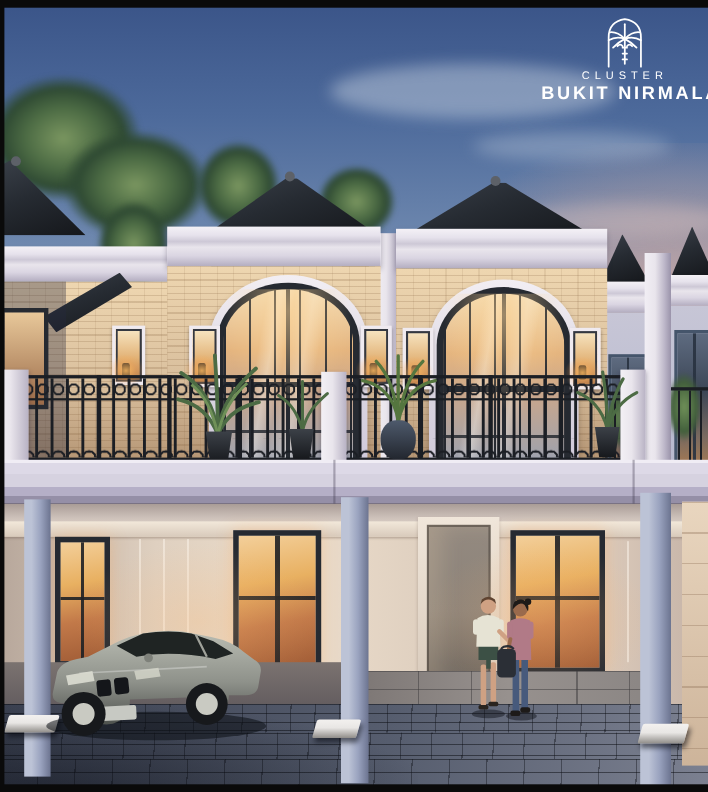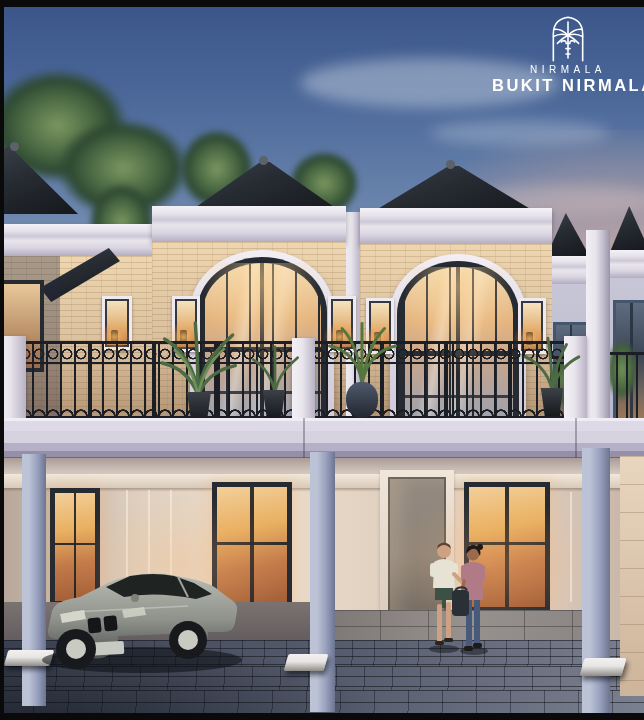--- a/index.html
+++ b/index.html
@@ -358,17 +358,17 @@
         <path d="M30 32 Q20 22 10 23"></path>
           <path d="M30 32 Q18 28 8 34"></path>
           <path d="M30 32 Q22 36 14 44"></path>
         <path d="M30 32 Q40 22 50 23"></path>
           <path d="M30 32 Q42 28 52 34"></path>
           <path d="M30 32 Q38 36 46 44"></path>
         <path d="M20 42 Q24 38 27 42"></path>
           <path d="M40 42 Q36 38 33 42"></path>
       </g>
     </svg>
-    <div class="abs logo-pre" style="left:10px;top:52px;width:140px;">NIRMALA</div>
+    <div class="abs logo-pre" style="left:10px;top:52px;width:140px;">CLUSTER</div>
     <div class="abs logo-name" style="left:4px;top:64px;">BUKIT NIRMALA</div>
   </div>
 
 </div>
 
 </body></html>

